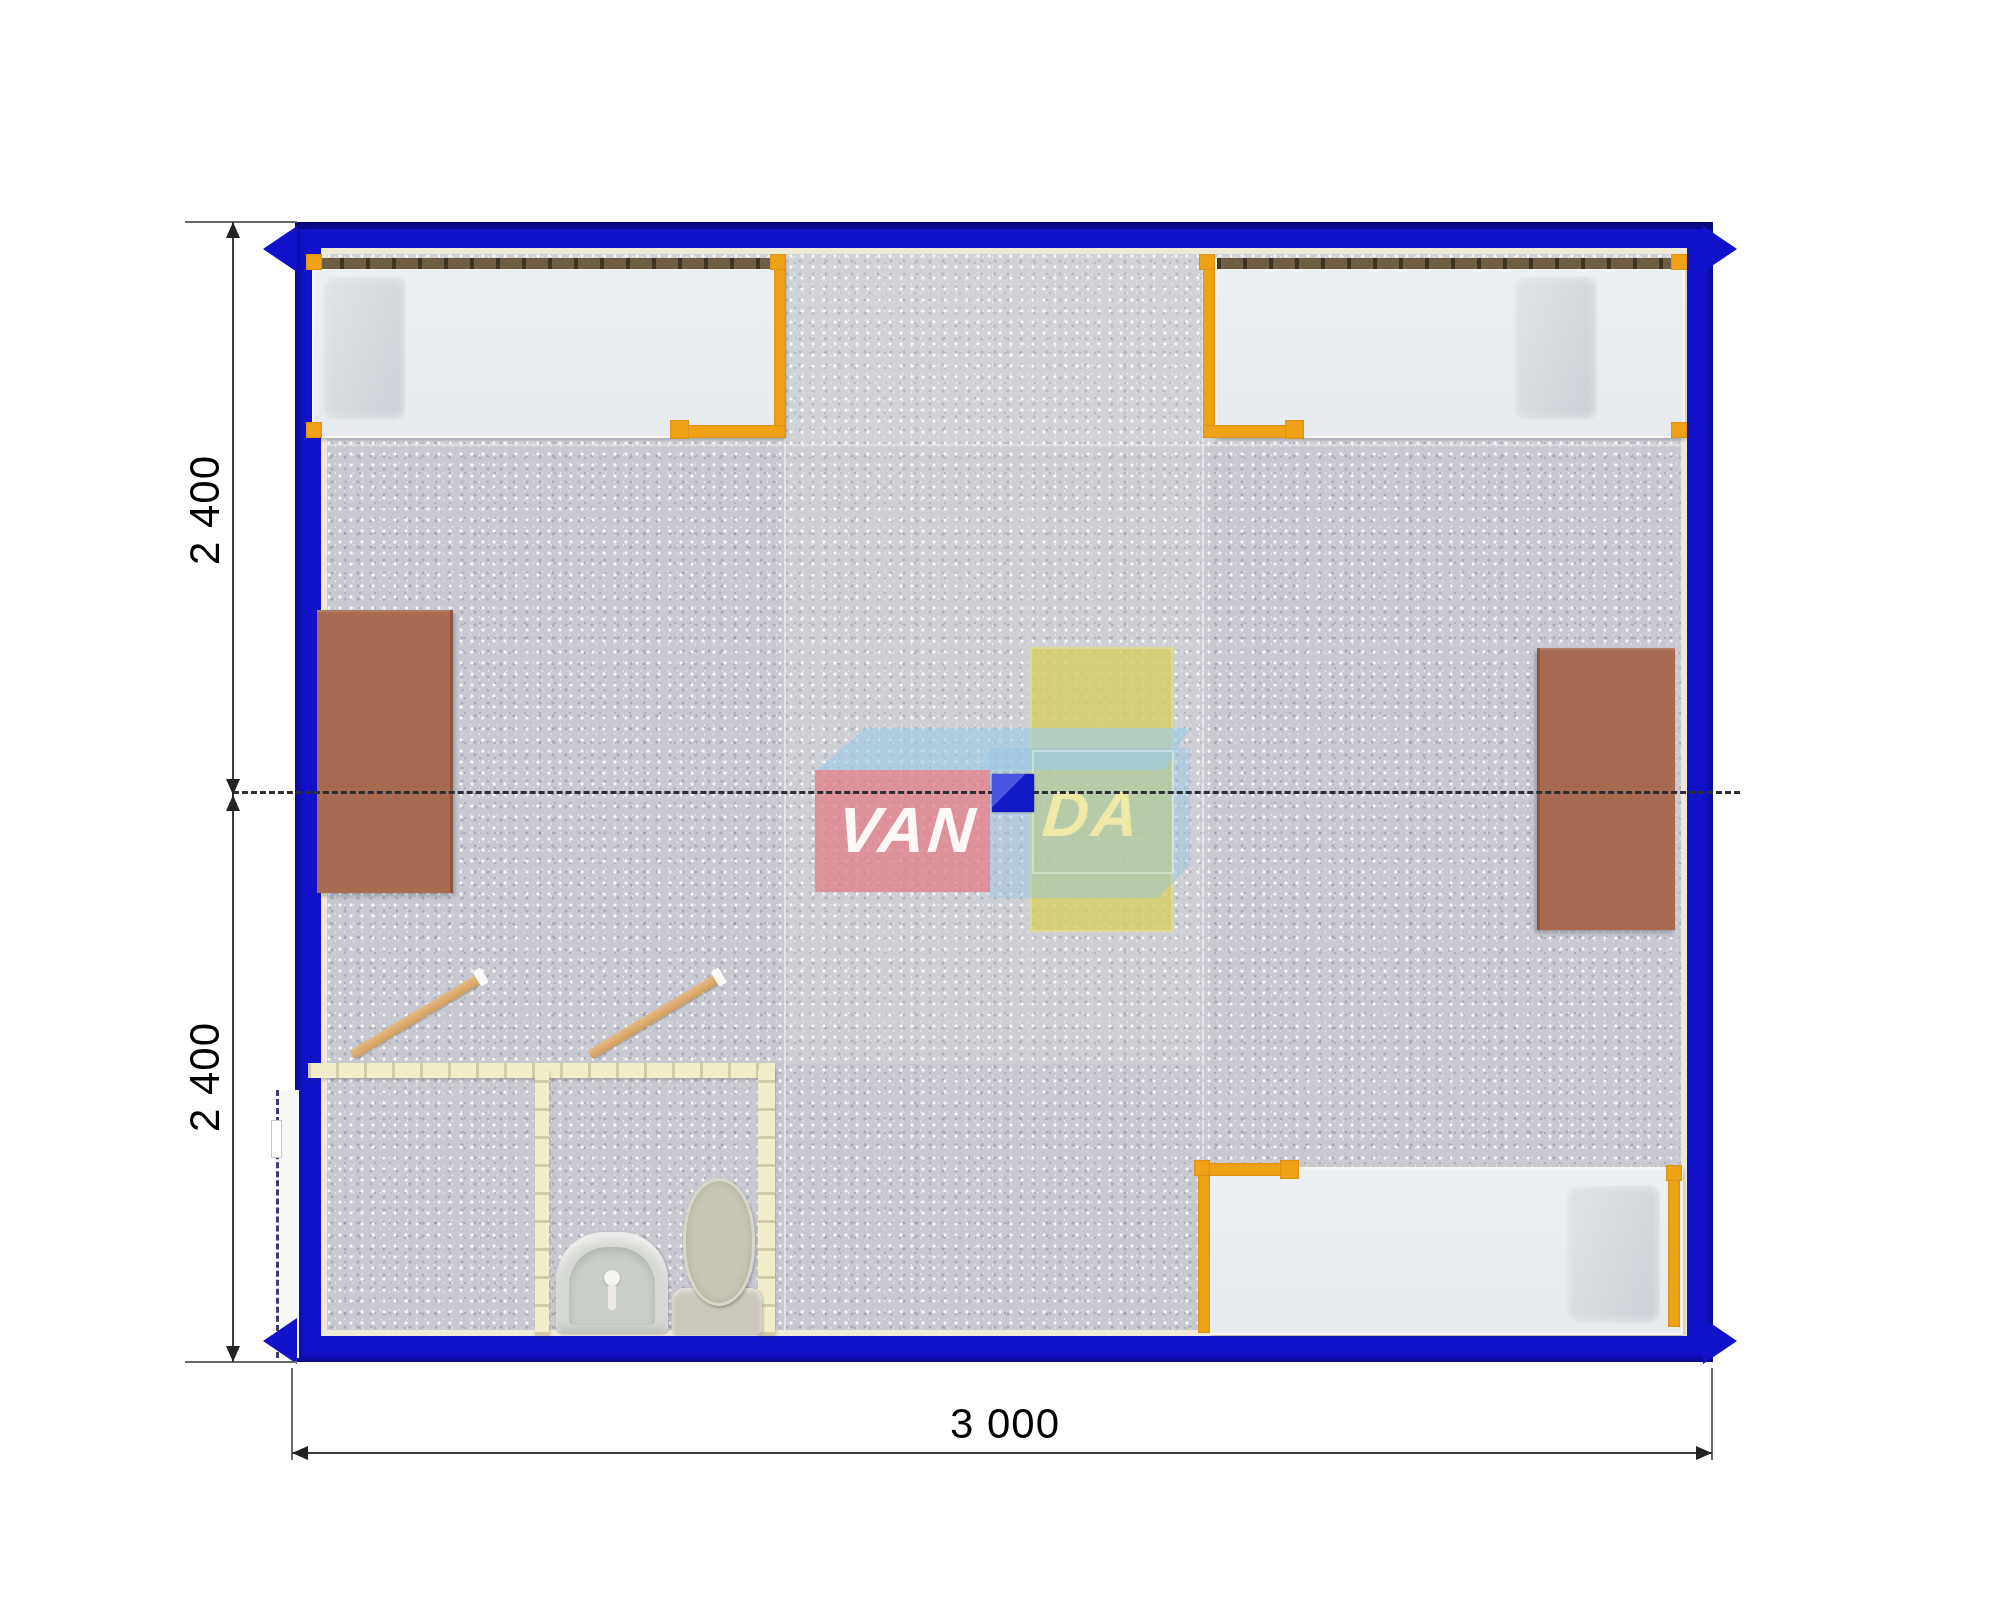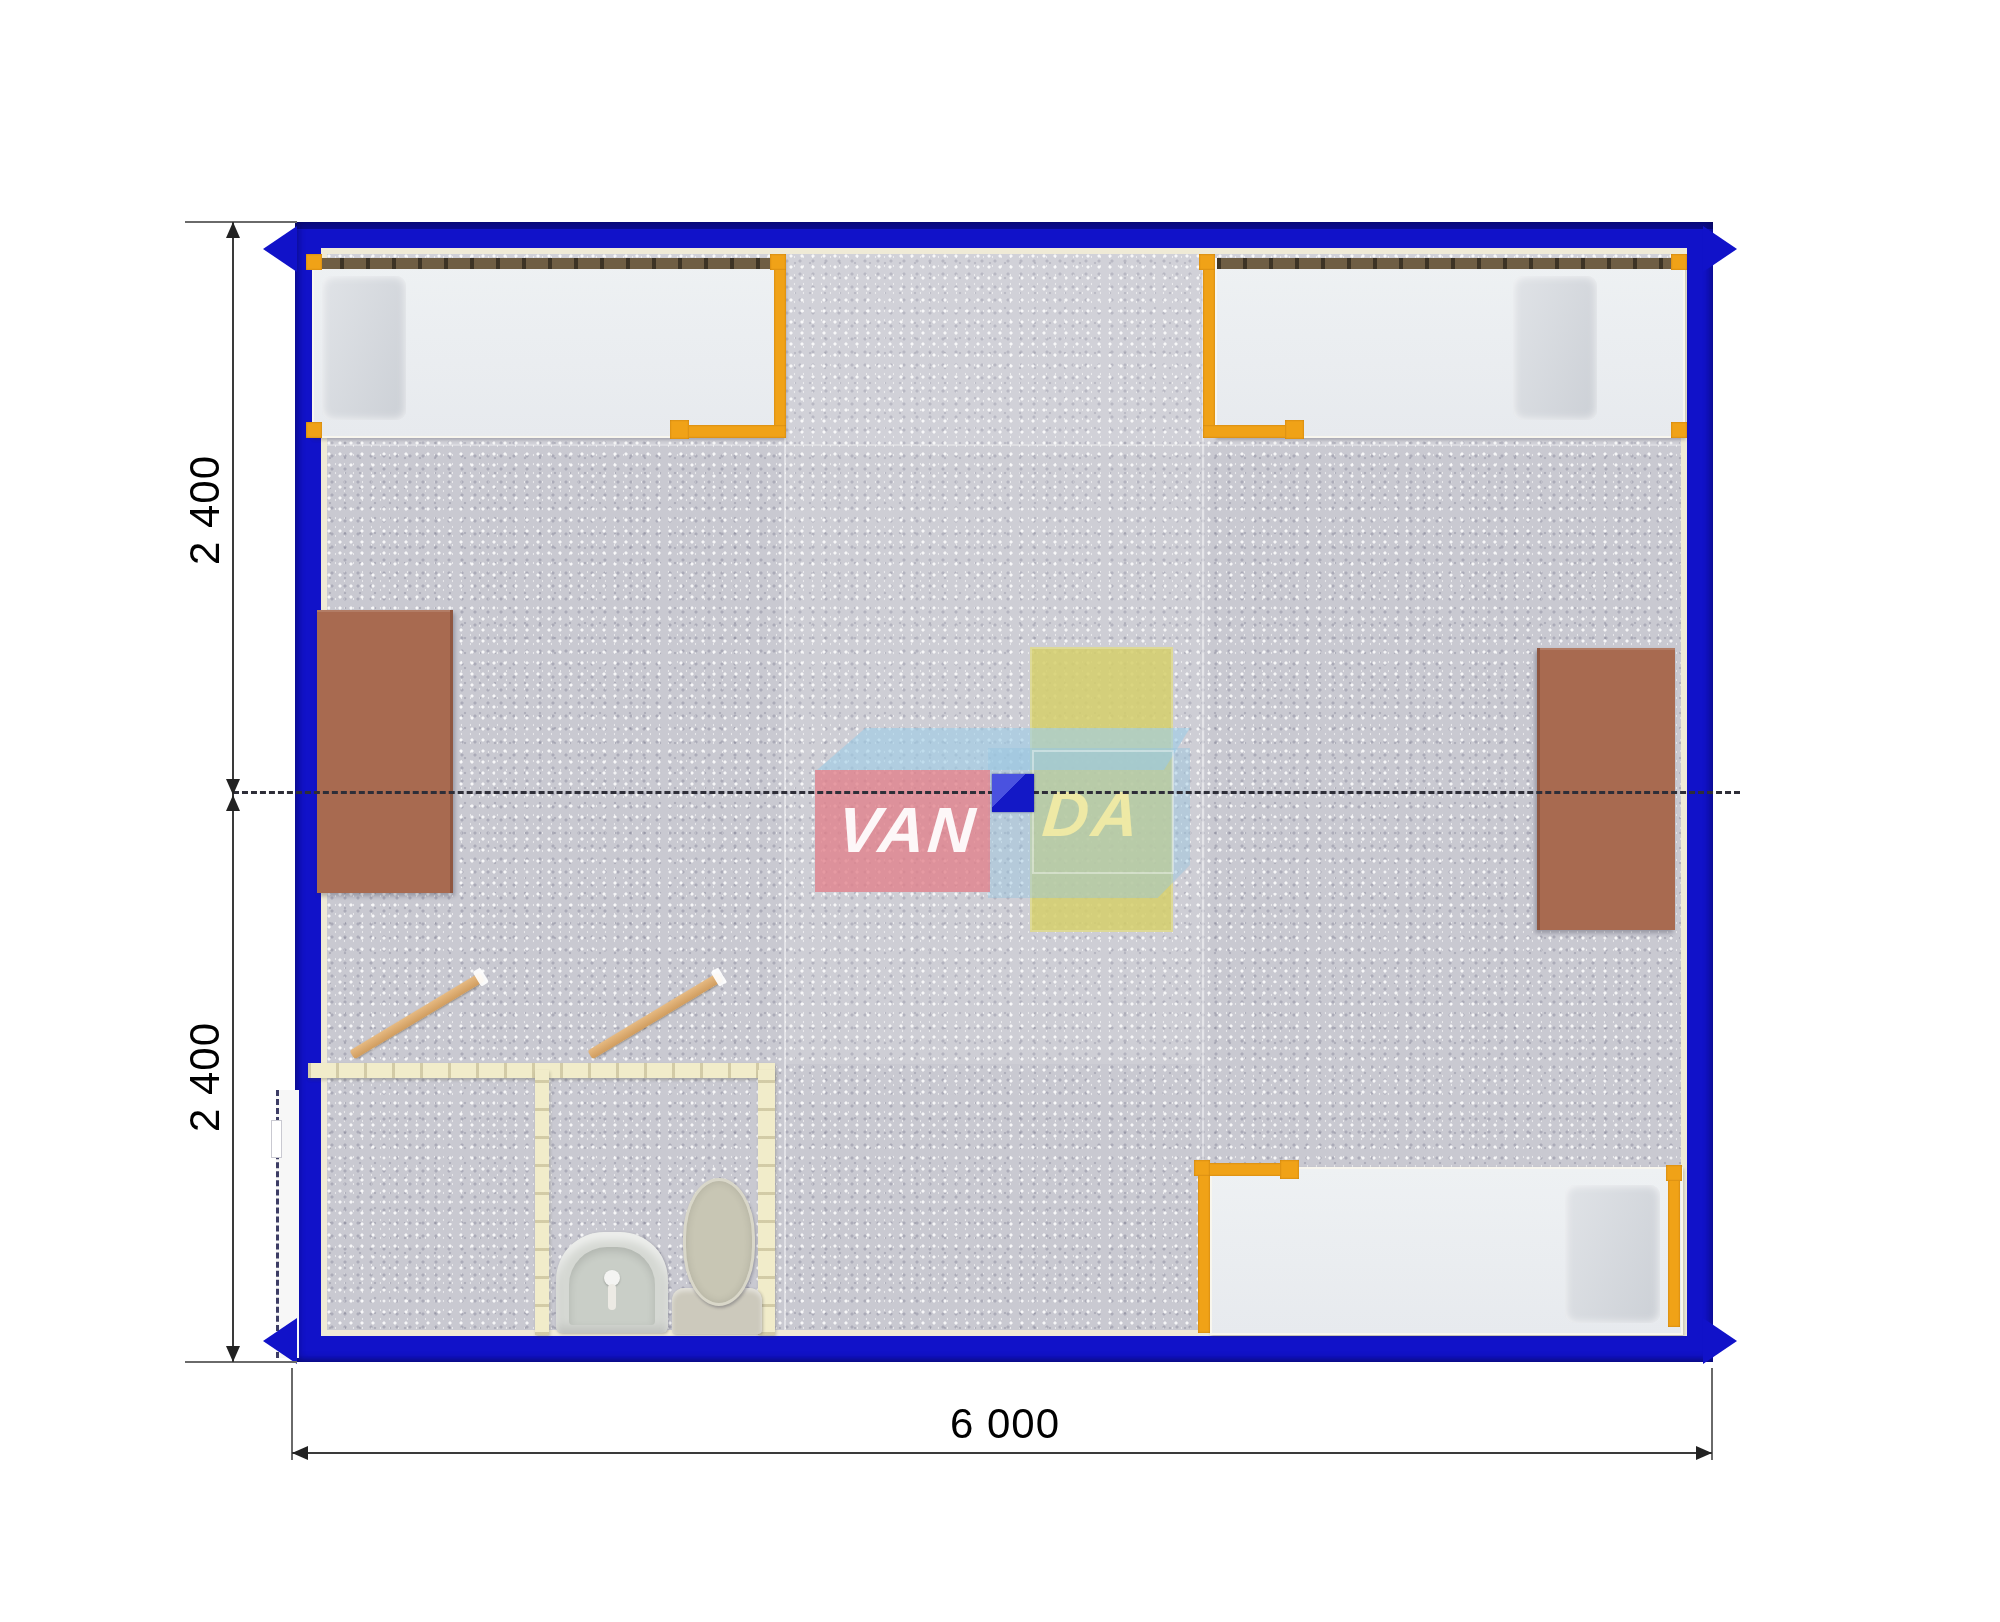--- a/index.html
+++ b/index.html
@@ -189,15 +189,15 @@
   <div class="arr up" style="left:226px;top:795px;"></div>
   <div class="arr down" style="left:226px;top:1346px;"></div>
   <div class="dimtext vtext" style="left:125px;top:489px;">2 400</div>
   <div class="dimtext vtext" style="left:125px;top:1056px;">2 400</div>
 
   <div class="eline" style="left:291px;top:1368px;width:2px;height:92px;"></div>
   <div class="eline" style="left:1711px;top:1368px;width:2px;height:92px;"></div>
   <div class="dline" style="left:292px;top:1452px;width:1420px;height:2px;"></div>
   <div class="arr l" style="left:292px;top:1446px;"></div>
   <div class="arr r" style="left:1696px;top:1446px;"></div>
-  <div class="dimtext" style="left:920px;top:1400px;width:170px;height:44px;">6 000</div>
+  <div class="dimtext" style="left:920px;top:1400px;width:170px;height:44px;">3 000</div>
 
 </div>
 
 </body></html>

